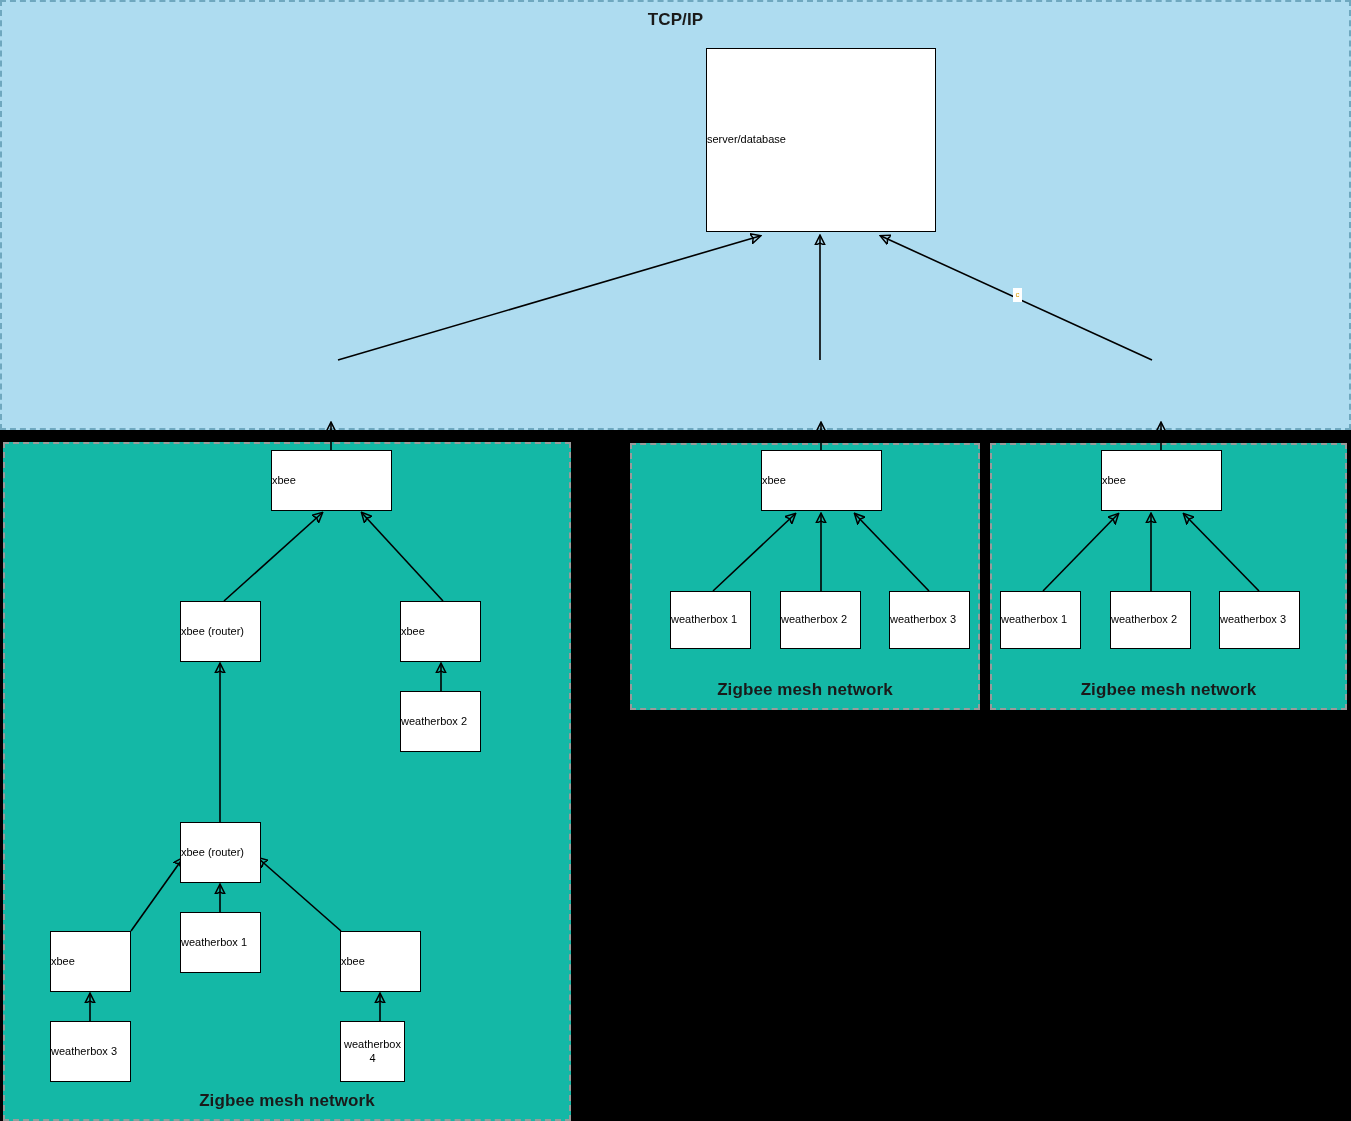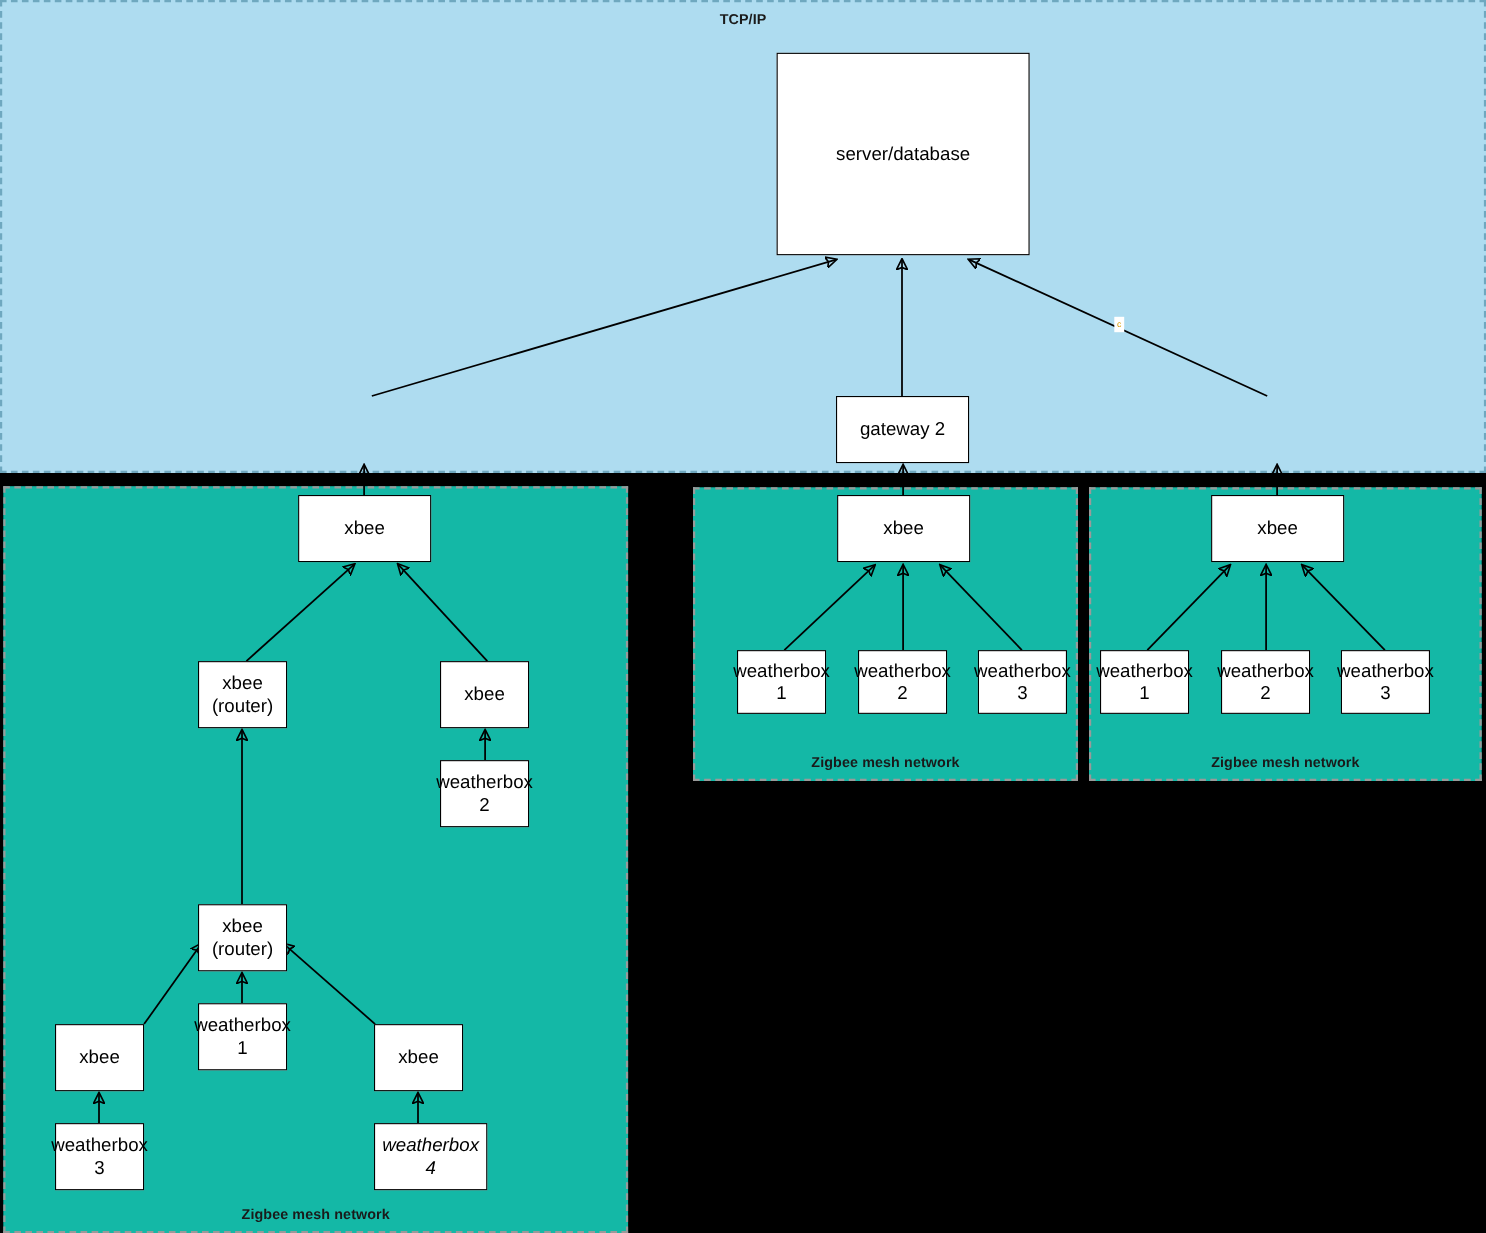--- a/index.html
+++ b/index.html
@@ -29,38 +29,38 @@
   }
   .region-mesh {
     background: #14b8a6;
     border: 2px dashed #9a9a9a;
   }
   .region-label {
     position: absolute;
     left: 0;
     right: 0;
     text-align: center;
-    font-size: 13px;
+    font-size: 17px;
     font-weight: bold;
     color: #1a1a1a;
     letter-spacing: 0.1px;
   }
   .region-label-top { top: 8px; }
   .region-label-bottom { bottom: 8px; }
 
   
   .node {
     position: absolute;
     box-sizing: border-box;
     background: #ffffff;
     border: 1.6px solid #000000;
     display: flex;
     align-items: center;
-    justify-content: center;
-    font-size: 17px;
+    justify-content: flex-start;
+    font-size: 11px;
     color: #000000;
     text-align: center;
     line-height: 1.2;
   }
 
   
   #edges {
     position: absolute;
     left: 0;
     top: 0;
@@ -144,23 +144,20 @@
     <line x1="1151" y1="591" x2="1151" y2="514" marker-end="url(#arrow)"></line>
     <line x1="1259" y1="591" x2="1184" y2="514" marker-end="url(#arrow)"></line>
   </svg>
 
   <div class="edge-chip" style="left:1013px; top:288px;">c</div>
 
   <div class="node" style="left:706px; top:48px; width:230px; height:184px;">
     <span>server/database</span>
   </div>
 
-  <div class="node" style="left:760px; top:360px; width:121px; height:61px;">
-    <span>gateway 2</span>
-  </div>
 
   <div class="node" style="left:271px; top:450px; width:121px; height:61px;">
     <span>xbee</span>
   </div>
   <div class="node" style="left:180px; top:601px; width:81px; height:61px;">
     <span>xbee (router)</span>
   </div>
   <div class="node" style="left:400px; top:601px; width:81px; height:61px;">
     <span>xbee</span>
   </div>
@@ -175,21 +172,21 @@
   </div>
   <div class="node" style="left:50px; top:931px; width:81px; height:61px;">
     <span>xbee</span>
   </div>
   <div class="node" style="left:50px; top:1021px; width:81px; height:61px;">
     <span>weatherbox 3</span>
   </div>
   <div class="node" style="left:340px; top:931px; width:81px; height:61px;">
     <span>xbee</span>
   </div>
-  <div class="node" style="left:340px; top:1021px; width:103px; height:61px;font-style:italic;">
+  <div class="node" style="left:340px; top:1021px; width:65px; height:61px;">
     <span>weatherbox 4</span>
   </div>
 
   <div class="node" style="left:761px; top:450px; width:121px; height:61px;">
     <span>xbee</span>
   </div>
   <div class="node" style="left:670px; top:591px; width:81px; height:58px;">
     <span>weatherbox 1</span>
   </div>
   <div class="node" style="left:780px; top:591px; width:81px; height:58px;">

